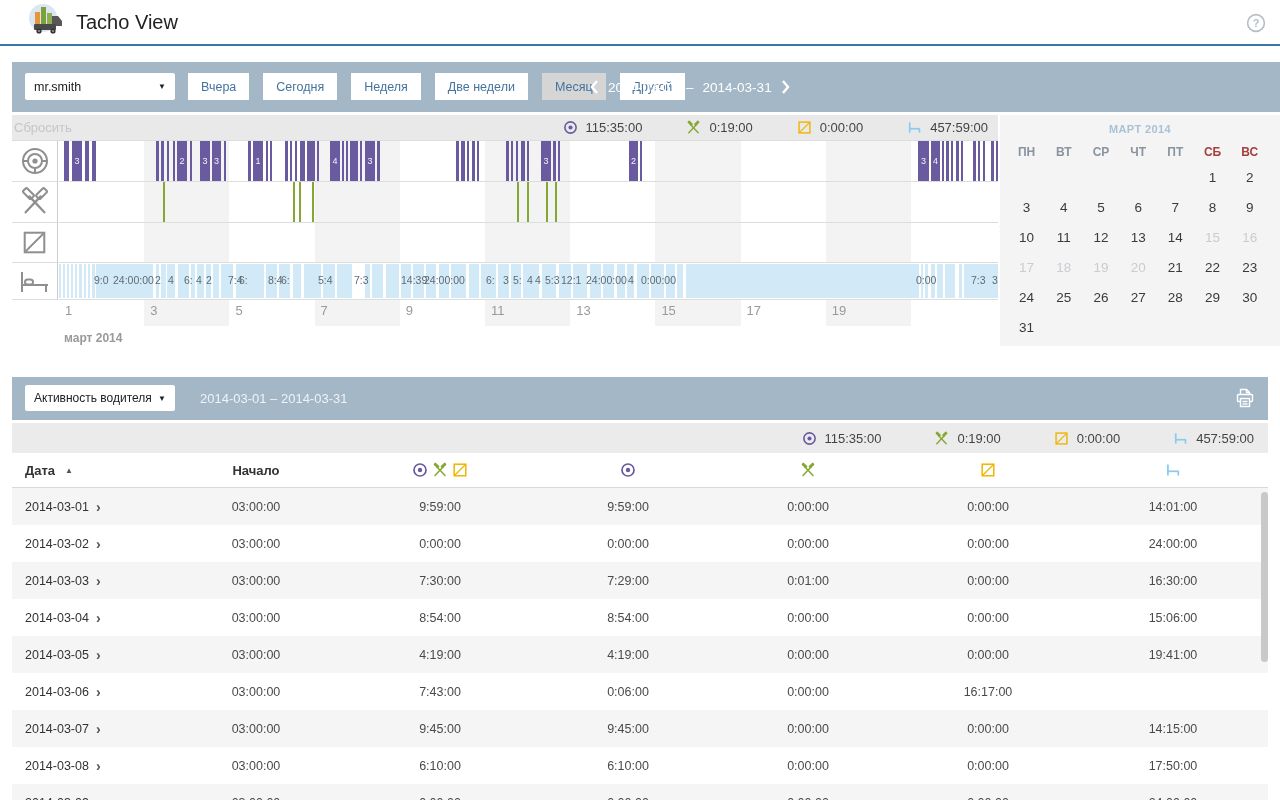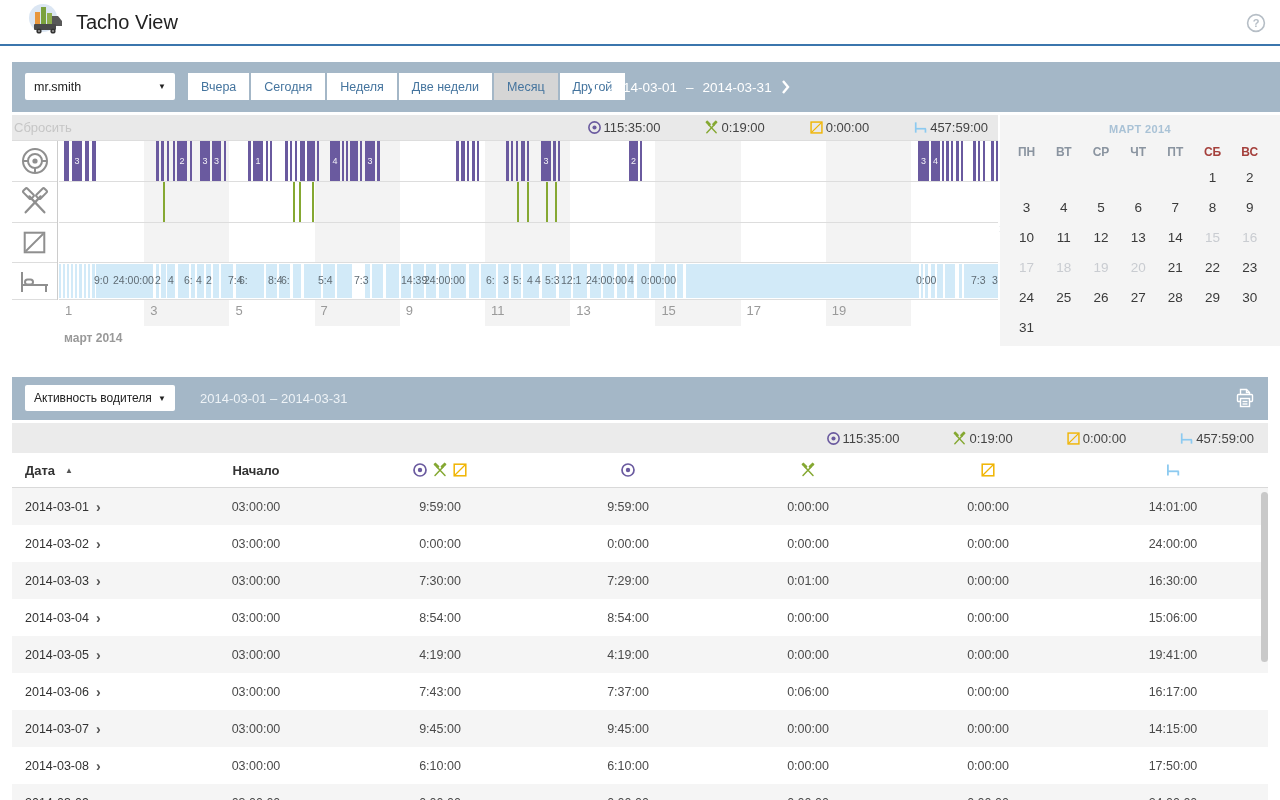--- a/index.html
+++ b/index.html
@@ -10,35 +10,35 @@
   .app-header{position:absolute;left:0;top:0;width:1280px;height:46px;border-bottom:2px solid #3b76ad;
               display:flex;align-items:center;padding-left:26px;box-sizing:border-box;gap:10px;background:#fff}
   .app-title{font-size:20px;color:#222;font-weight:normal;margin:0}
   .help{position:absolute;right:14px;top:13px;cursor:pointer}
   
   .top-toolbar{position:absolute;left:12px;top:62px;width:1268px;height:50px;background:#a4b7c7}
   .sel{position:absolute;background:#fff;border-radius:2px;display:flex;align-items:center;
        justify-content:space-between;padding:0 9px;font-size:12.5px;color:#222;cursor:pointer;box-sizing:border-box}
   .driver-sel{left:13px;top:11px;width:150px;height:27px}
   .caret{font-size:8px;color:#222}
-  .btn-group{position:absolute;left:176px;top:11px;display:flex;gap:2px}
+  .btn-group{position:absolute;left:176px;top:11px;display:flex;gap:14px}
   .btn{background:#fff;color:#44749e;font-size:12.5px;height:27px;display:flex;align-items:center;
        padding:0 13px;cursor:pointer;white-space:nowrap}
   .btn.active{background:#d5d5d5}
   .date-nav{position:absolute;left:578px;top:0;height:50px;display:flex;align-items:center;gap:9px;
             color:#fff;font-size:13.5px}
   .chev-btn{display:flex;align-items:center;cursor:pointer}
   
   .stats-row{position:absolute;background:#e9e9e9;display:flex;align-items:center}
   .stats-1{left:12px;top:115px;width:986px;height:25px}
   .stats-2{left:12px;top:423px;width:1256px;height:30px;background:#ebebeb}
   .reset{color:#c6c6c6;font-size:13px;padding-left:2px;cursor:default}
   .stats{margin-left:auto;display:flex;align-items:center;gap:44px;padding-right:10px}
   .stats-2 .stats{gap:53px;padding-right:14px}
-  .stat{display:flex;align-items:center;gap:2px;font-size:13px;color:#444}
+  .stat{display:flex;align-items:center;gap:8px;font-size:13px;color:#444}
   .stat svg{display:block}
   
   .timeline{position:absolute;left:12px;top:140px;width:986px;height:205px;border-top:1px solid #ddd;box-sizing:border-box}
   .icon-col{position:absolute;left:0;top:0;width:46px;border-right:1px solid #ccc;box-sizing:border-box}
   .icon-cell{display:flex;align-items:center;justify-content:center;border-bottom:1px solid #ddd;box-sizing:border-box}
   .icon-cell:nth-child(1){height:41px}.icon-cell:nth-child(2){height:41px}
   .icon-cell:nth-child(3){height:40px}.icon-cell:nth-child(4){height:37px}
   .chart{position:absolute;left:47px;top:0;width:939px;height:205px}
   .t-row{position:relative;border-bottom:1px solid #ddd;box-sizing:border-box;overflow:hidden}
   .row-driving{height:41px}.row-work{height:41px}.row-avail{height:40px}.row-rest{height:37px}
@@ -673,21 +673,20 @@
         <div class="td">0:00:00</div>
         <div class="td">19:41:00</div>
       </div>
       <div class="trow">
         <div class="td date">
           <span>2014-03-06</span>
           <span class="chev-r">›</span>
         </div>
         <div class="td">03:00:00</div>
         <div class="td">7:43:00</div>
-        <div class="td">7:37:00</div>
         <div class="td">0:06:00</div>
         <div class="td">0:00:00</div>
         <div class="td">16:17:00</div>
       </div>
       <div class="trow alt">
         <div class="td date">
           <span>2014-03-07</span>
           <span class="chev-r">›</span>
         </div>
         <div class="td">03:00:00</div>

